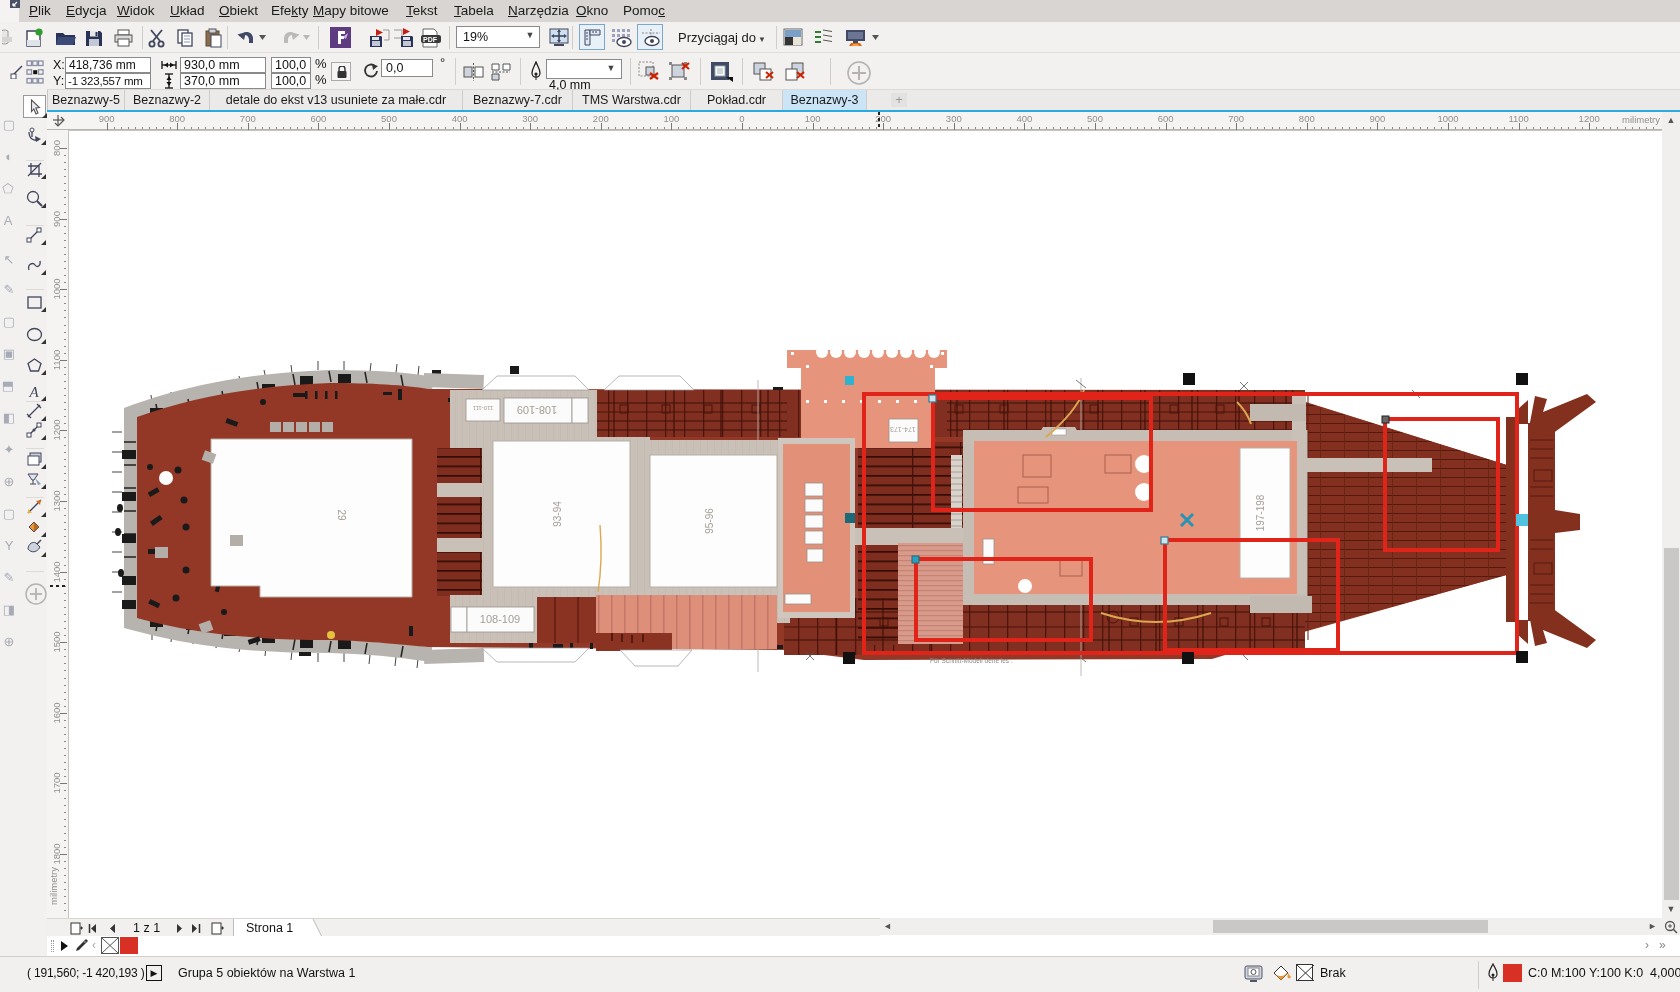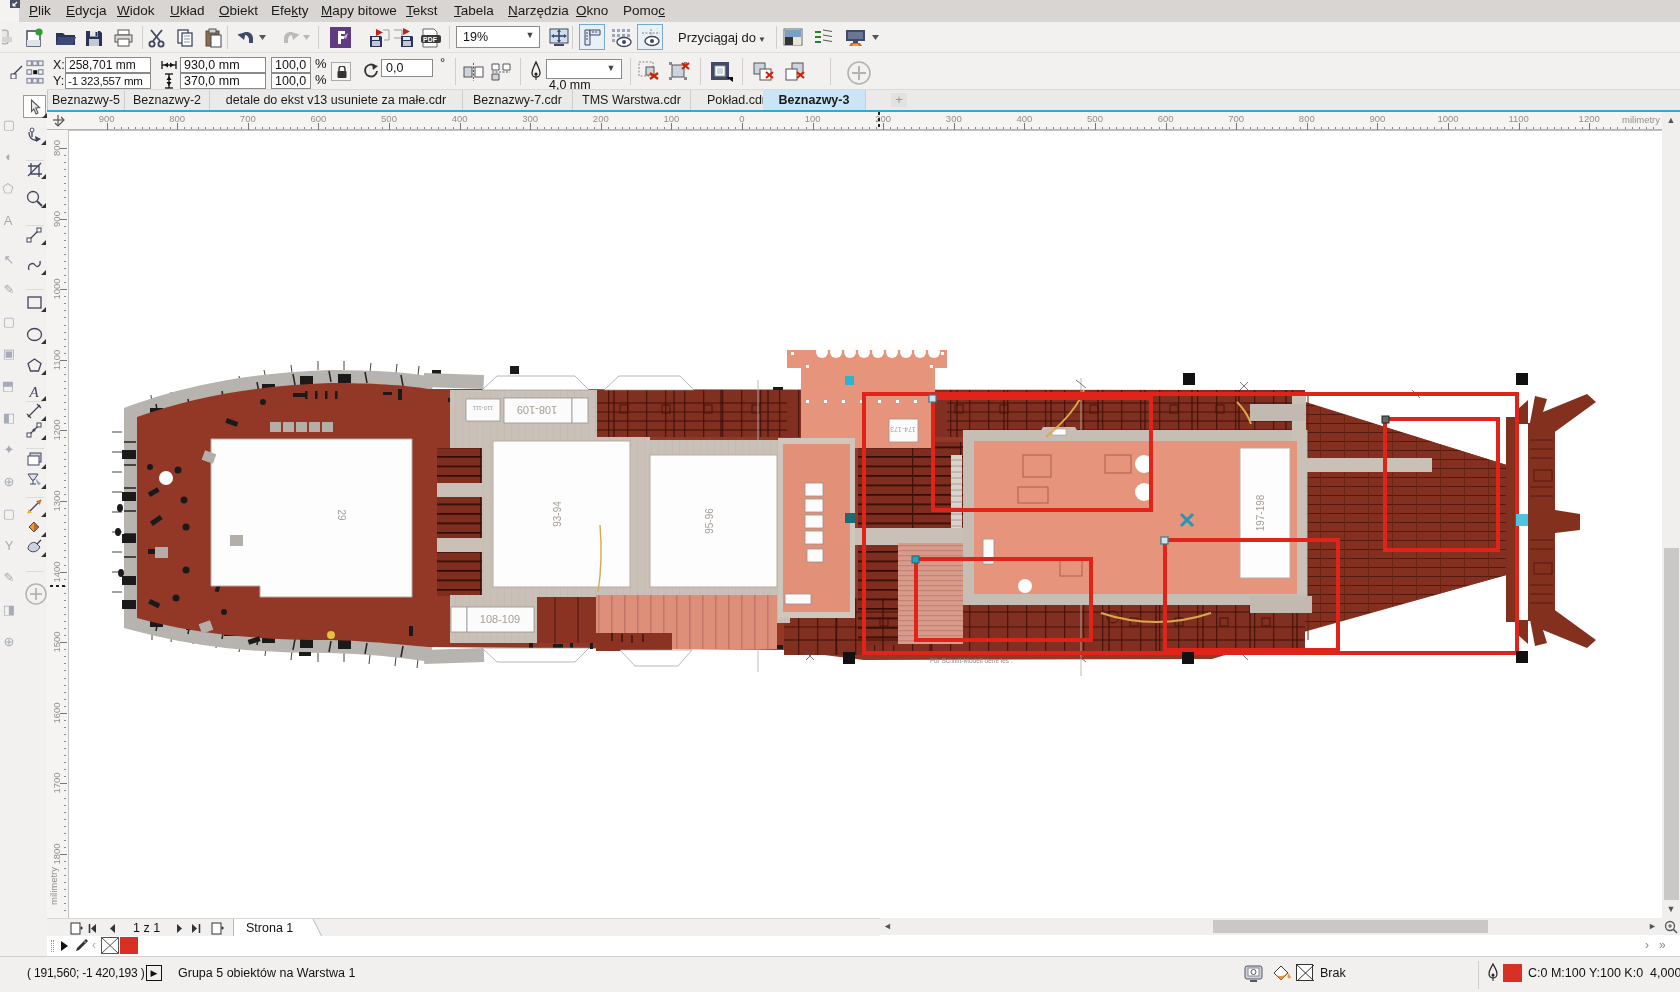--- a/index.html
+++ b/index.html
@@ -44,21 +44,21 @@
         <rect x="0" y="0" width="10" height="8" fill="#4a4e66"></rect>
         <path d="M3,2 L7,2 L7,6 L2,6 Z" fill="none" stroke="#fff" stroke-width="0"></path>
         <path d="M7,2 L3,6 M3,6 L3,3.2 M3,6 L5.8,6" stroke="#fff" stroke-width="1.2" fill="none"></path>
       </svg>
     <div class="mitem" style="left:29px"><u>P</u>lik</div>
     <div class="mitem" style="left:66px"><u>E</u>dycja</div>
     <div class="mitem" style="left:117px"><u>W</u>idok</div>
     <div class="mitem" style="left:170px"><u>U</u>kład</div>
     <div class="mitem" style="left:219px"><u>O</u>biekt</div>
     <div class="mitem" style="left:271px">Efe<u>k</u>ty</div>
-    <div class="mitem" style="left:321px"><u>M</u>apy bitowe</div>
+    <div class="mitem" style="left:313px"><u>M</u>apy bitowe</div>
     <div class="mitem" style="left:406px"><u>T</u>ekst</div>
     <div class="mitem" style="left:454px"><u>T</u>abela</div>
     <div class="mitem" style="left:508px"><u>N</u>arzędzia</div>
     <div class="mitem" style="left:576px"><u>O</u>kno</div>
     <div class="mitem" style="left:623px">Pomo<u>c</u></div>
   </div>
   <div class="abs" id="toolbar">
       <svg width="14" height="16" style="position:absolute;left:2px;top:7px;">
         <path d="M6,2 A7,7 0 1 0 6,14 Z" fill="#e8e6e4" stroke="#9a9a9a"></path>
         <rect x="0" y="8" width="10" height="5" fill="#d6d4d2"></rect>
@@ -246,21 +246,21 @@
           <rect x="1" y="9.75" width="4.5" height="4.5"></rect>
           <rect x="12.5" y="9.75" width="4.5" height="4.5"></rect>
           <rect x="1" y="18.5" width="4.5" height="4.5"></rect>
           <rect x="6.75" y="18.5" width="4.5" height="4.5"></rect>
           <rect x="12.5" y="18.5" width="4.5" height="4.5"></rect>
         </g>
         <rect x="7.2" y="10.2" width="4" height="4" fill="#111"></rect>
       </svg>
       <div style="position:absolute;left:53px;top:5px;font-size:12.5px;color:#111;">X:</div>
       <div style="position:absolute;left:53px;top:21px;font-size:12.5px;color:#111;">Y:</div>
-      <div style="position:absolute;left:65px;top:4px;width:86px;height:16px;background:#fff;border:1px solid #8a8a8a;font-size:12px;color:#111;padding:0 3px;line-height:14px;">258,701 mm</div>
+      <div style="position:absolute;left:65px;top:4px;width:86px;height:16px;background:#fff;border:1px solid #8a8a8a;font-size:12px;color:#111;padding:0 3px;line-height:14px;">418,736 mm</div>
       <div style="position:absolute;left:65px;top:20px;width:86px;height:16px;background:#fff;border:1px solid #8a8a8a;font-size:11.5px;color:#111;padding:0 2px;line-height:15px;letter-spacing:-0.2px;">-1 323,557 mm</div>
       <svg width="16" height="12" style="position:absolute;left:161px;top:6px;">
         <g stroke="#111" stroke-width="1.3">
           <line x1="1" y1="6" x2="15" y2="6"></line>
           <line x1="1" y1="2" x2="1" y2="10"></line>
           <line x1="15" y1="2" x2="15" y2="10"></line>
         </g>
         <path d="M3,6 L7,3.5 L7,8.5 Z" fill="#111"></path>
         <path d="M13,6 L9,3.5 L9,8.5 Z" fill="#111"></path>
       </svg>
@@ -355,21 +355,21 @@
         <line x1="6" y1="13" x2="20" y2="13" stroke="#b5b3b0" stroke-width="2"></line>
       </svg>
     </div>
   <div class="abs" id="tabbar">
     <div class="dtab" style="left:0px;width:77px;">Beznazwy-5</div>
     <div class="dtab" style="left:77px;width:85px;">Beznazwy-2</div>
     <div class="dtab" style="left:162px;width:253px;">detale do ekst v13 usuniete za małe.cdr</div>
     <div class="dtab" style="left:415px;width:110px;">Beznazwy-7.cdr</div>
     <div class="dtab" style="left:525px;width:118px;">TMS Warstwa.cdr</div>
     <div class="dtab" style="left:643px;width:92px;">Pokład.cdr</div>
-    <div class="dtab active" style="left:715px;width:103px;font-weight:bold;">Beznazwy-3</div>
+    <div class="dtab active" style="left:735px;width:84px;">Beznazwy-3</div>
     <div style="position:absolute;left:843px;top:3px;width:16px;height:14px;background:#e4e2e0;color:#999;font-size:13px;line-height:13px;text-align:center;">+</div>
   </div>
   <div class="abs" id="tabline"></div>
   <div class="abs" id="hruler">
       <div style="position:absolute;left:45.60000000000002px;top:1px;width:28px;text-align:center;font-size:9.5px;color:#8f8f8f;">900</div>
       <div style="position:absolute;left:59.60000000000002px;top:11px;width:1px;height:7px;background:#777;"></div>
       <div style="position:absolute;left:66.66000000000003px;top:15px;width:1px;height:2px;background:#888;"></div>
       <div style="position:absolute;left:73.72000000000003px;top:15px;width:1px;height:2px;background:#888;"></div>
       <div style="position:absolute;left:80.78000000000003px;top:15px;width:1px;height:2px;background:#888;"></div>
       <div style="position:absolute;left:87.84000000000002px;top:15px;width:1px;height:2px;background:#888;"></div>

